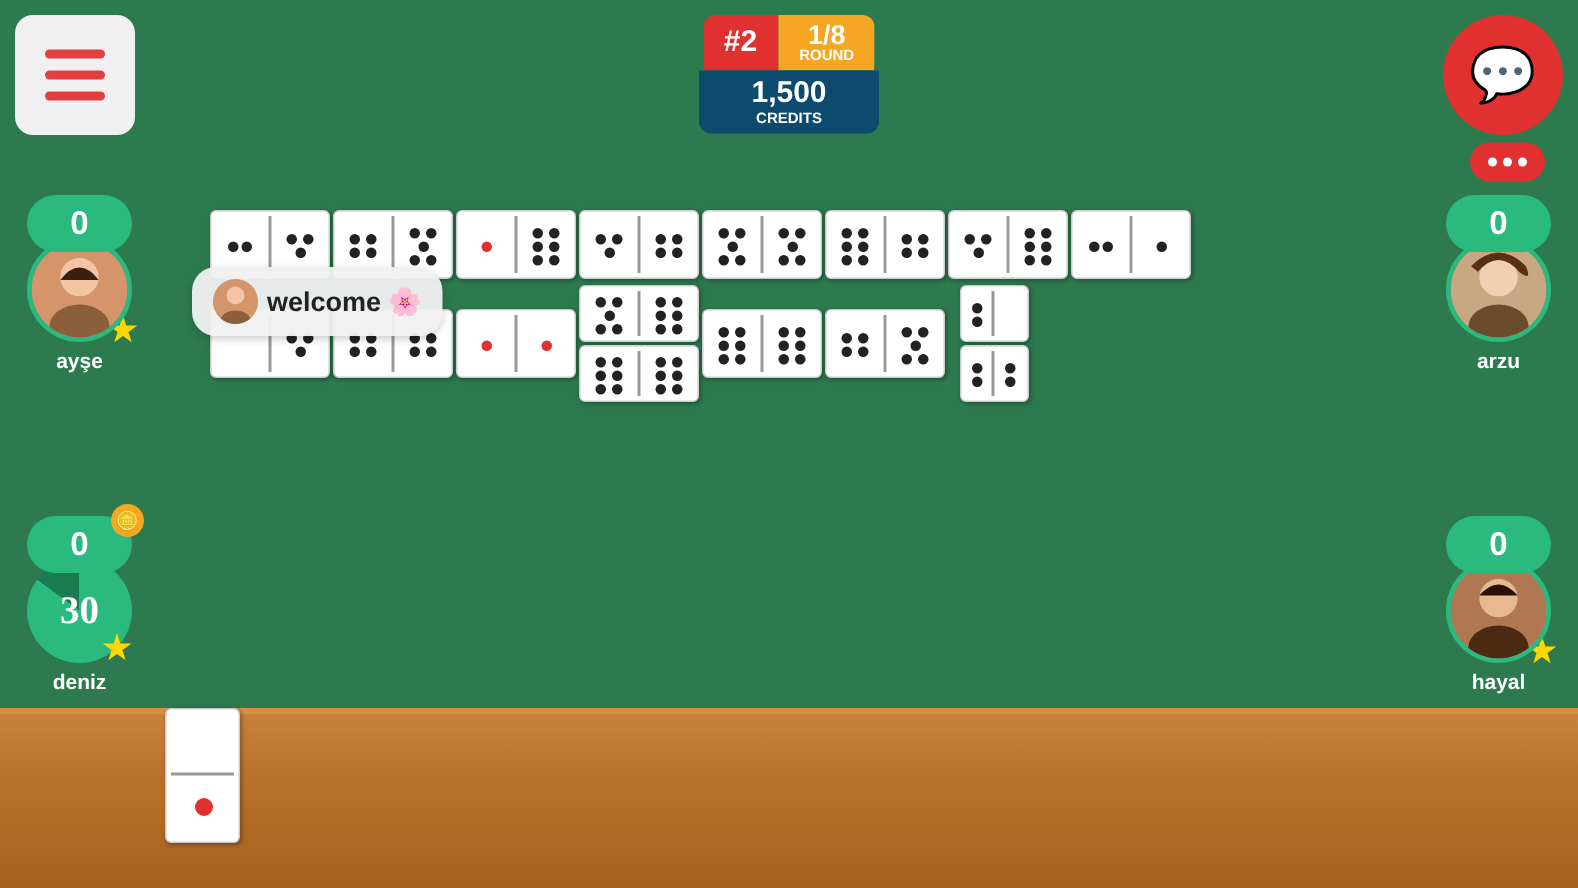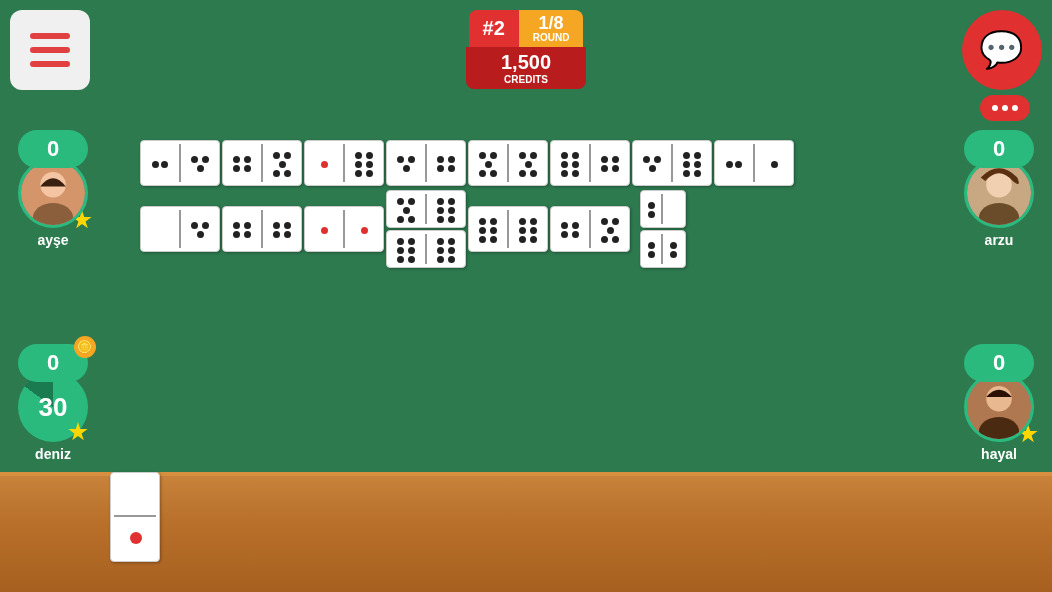--- a/index.html
+++ b/index.html
@@ -92,21 +92,21 @@
       font-size: 14px;
       padding: 4px 14px;
       display: flex;
       flex-direction: column;
       align-items: center;
       justify-content: center;
     }
     .round-num { font-size: 18px; line-height: 1; }
     .round-label { font-size: 10px; }
     .credits-badge {
-      background: #b91c1c;
+      background: #0c4a6e;
       color: white;
       text-align: center;
       padding: 4px 20px;
       border-radius: 0 0 8px 8px;
       font-weight: bold;
       font-size: 20px;
       min-width: 120px;
     }
     .credits-label { font-size: 10px; }
 
@@ -402,21 +402,21 @@
       </div>
     </div>
     <div class="player-name">arzu</div>
   </div>
 
   <div class="player-panel" style="left: 18px; bottom: 130px;">
     <div class="score-pill" style="position:relative;">
       <span>0</span>
       <div class="coin-icon">🪙</div>
     </div>
-    <div style="position:relative;">
+    <div style="position:relative;font-family:Liberation Serif, serif;">
       <div class="timer-circle">
         <span>30</span>
       </div>
       <div class="star-badge" style="bottom: 0px; right: 0px;"></div>
     </div>
     <div class="player-name">deniz</div>
   </div>
 
   <div class="player-panel" style="right: 18px; bottom: 130px; align-items: center;">
     <div class="score-pill">0</div>
@@ -427,20 +427,30 @@
           <circle cx="35" cy="26" r="14" fill="#e8b890"></circle>
           <ellipse cx="35" cy="62" rx="22" ry="16" fill="#4a2a10"></ellipse>
           <path d="M21 24 Q35 8 49 24" fill="#2a1005"></path>
         </svg>
       </div>
       <div class="star-badge" style="background: gold;"></div>
     </div>
     <div class="player-name">hayal</div>
   </div>
 
+  <div class="chat-bubble" style="left: 128px; top: 178px;">
+    <div class="bubble-avatar">
+      <svg viewBox="0 0 30 30">
+          <circle cx="15" cy="15" r="15" fill="#d4956a"></circle>
+          <circle cx="15" cy="11" r="6" fill="#f5c5a3"></circle>
+          <ellipse cx="15" cy="28" rx="10" ry="7" fill="#8b5e3c"></ellipse>
+        </svg>
+    </div>
+    <span>welcome 🌸</span>
+  </div>
 
 
   <div class="board-area">
 
     <div class="domino-row" style="margin-top: 10px; margin-left: 30px;">
 
       <div class="domino-tile domino-h">
         <div class="domino-half">
             <div class="pip"></div>
             <div class="pip"></div>

